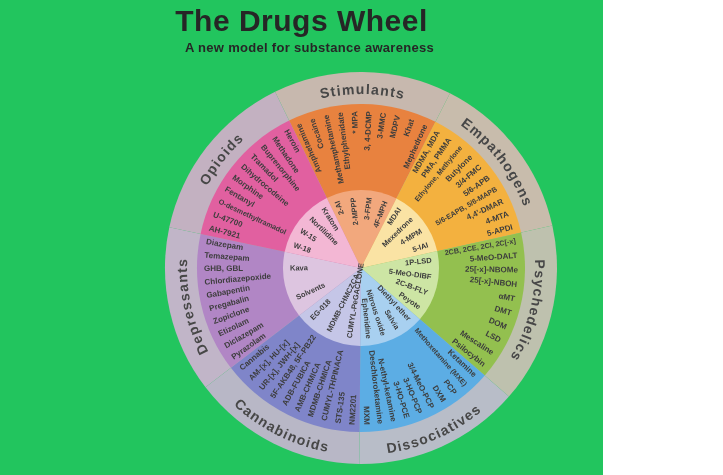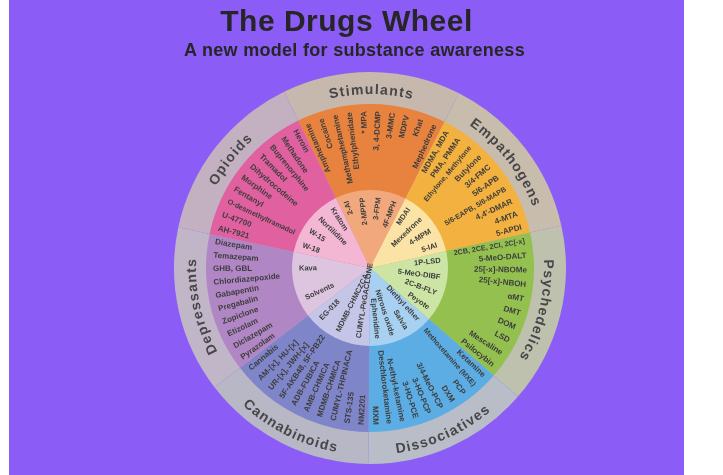--- a/index.html
+++ b/index.html
@@ -1,21 +1,21 @@
 <!DOCTYPE html>
 <html><head>
 <meta charset="utf-8">
 <style>
   html,body{margin:0;padding:0;background:#ffffff;}
-  .stage{position:relative;width:675px;height:475px;background:#8b5cf6;overflow:hidden;
-         font-family:"Liberation Sans",sans-serif;margin-left:9px;}
+  .stage{position:relative;width:603px;height:475px;background:#22c55e;overflow:hidden;
+         font-family:"Liberation Sans",sans-serif;}
   .title{position:absolute;top:4px;left:0;right:0;text-align:center;margin:0;
          font-size:30px;font-weight:bold;color:#262626;letter-spacing:.5px;}
   .subtitle{position:absolute;top:40px;left:16px;right:0;text-align:center;
-         font-size:18px;font-weight:bold;color:#262626;letter-spacing:.3px;}
+         font-size:13px;font-weight:bold;color:#262626;letter-spacing:.3px;}
   svg.wheel{position:absolute;left:0;top:0;}
   svg.wheel text{font-family:"Liberation Sans",sans-serif;}
   .cat-label{font-size:14px;font-weight:bold;fill:#474747;letter-spacing:1.2px;}
 </style>
 </head>
 <body>
 
 <div class="stage">
   <h1 class="title">The Drugs Wheel</h1>
   <div class="subtitle">A new model for substance awareness</div>

